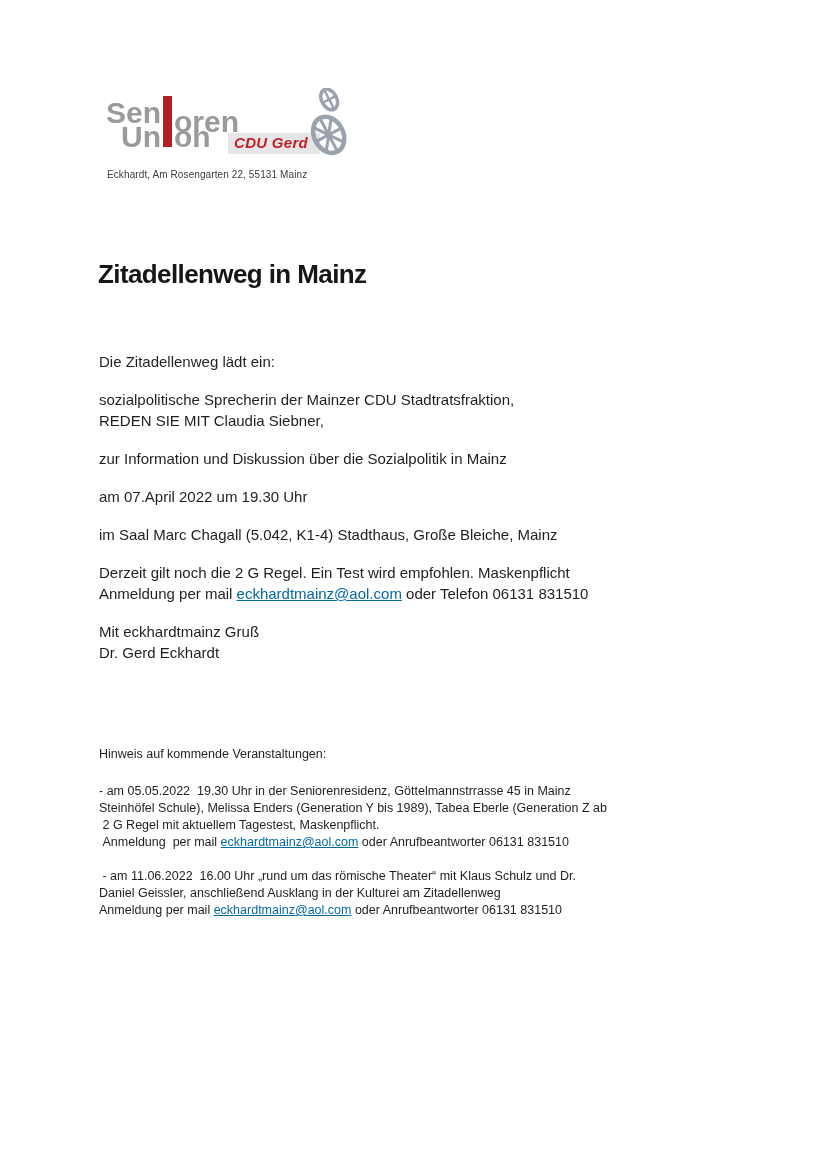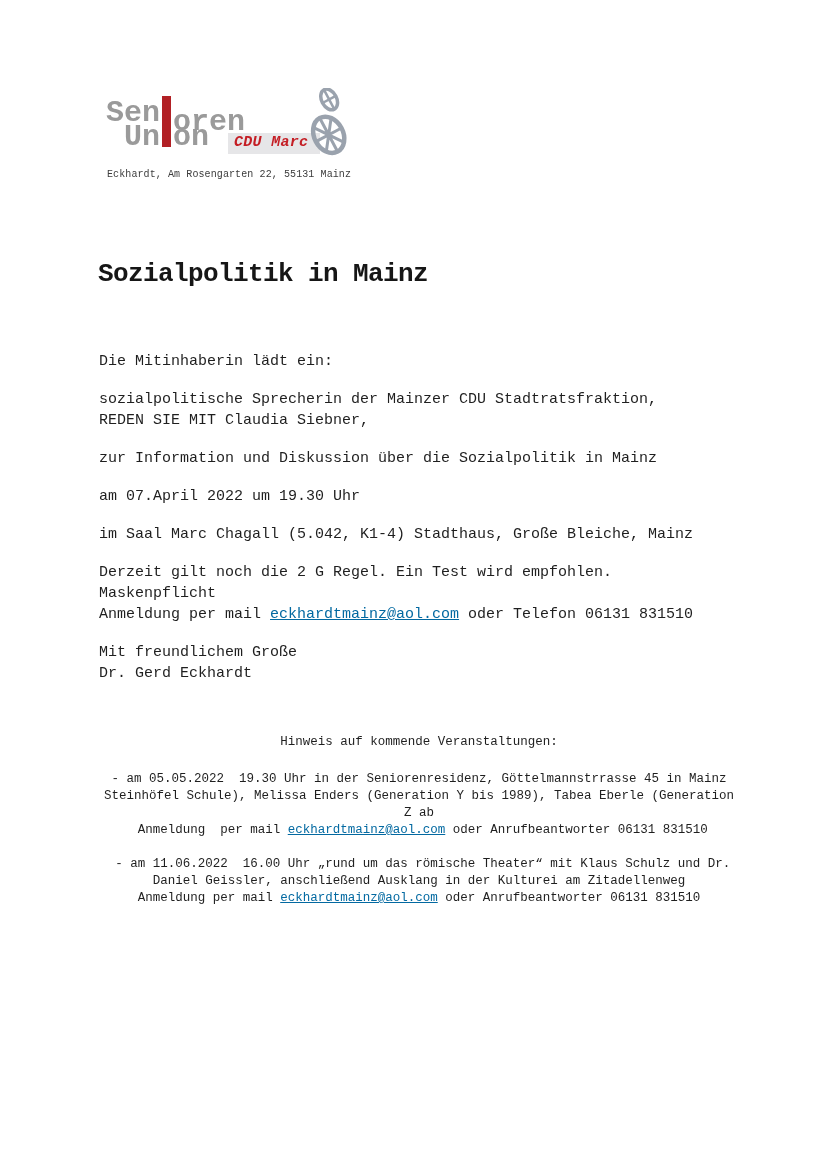--- a/index.html
+++ b/index.html
@@ -1,20 +1,20 @@
 <!DOCTYPE html>
 <html><head>
 <meta charset="utf-8">
 <style>
   html,body{margin:0;padding:0;background:#ffffff;}
   .page{
     position:relative;
     width:826px;height:1168px;
     background:#ffffff;
-    font-family:Liberation Mono, monospace;
+    font-family:Liberation Sans, sans-serif;
     color:#1f1f1f;
     overflow:hidden;
   }
   
   .logo{position:absolute;left:106px;top:93px;width:260px;height:72px;}
   .logo-grid{
     display:grid;
     grid-template-columns:auto 9px auto;
     grid-template-rows:24px 24px;
     column-gap:2px;
@@ -39,87 +39,88 @@
   
   .sender{position:absolute;left:107px;top:169px;font-size:10px;letter-spacing:.1px;color:#3c3c3c;}
   .title{position:absolute;left:98px;top:259px;margin:0;font-size:26px;font-weight:bold;letter-spacing:-.6px;color:#161616;line-height:30px;}
   
   .bodytext{position:absolute;left:99px;top:351px;width:620px;font-size:15px;line-height:21px;}
   .bodytext p{margin:0 0 17px 0;}
   .ln{display:block;white-space:pre-wrap;}
   a.email{color:#0369a1;text-decoration:underline;cursor:pointer;}
   
   .events{position:absolute;left:99px;top:734px;width:640px;font-size:12.5px;line-height:17px;}
-  .events p{margin:0 0 17px 0;text-align:center;}
+  .events p{margin:12px 0 17px 0;}
   .events p.evhead{margin-bottom:20px;}
 </style>
 </head>
 <body>
 
 <div class="page">
 
   <div class="logo">
     <div class="logo-grid">
       <span class="lg l1a">Sen</span>
       <span class="redbar"></span>
       <span class="lg l1b">oren</span>
       <span class="lg l2a">Un</span>
       <span class="lg l2b">on</span>
     </div>
-    <span class="cdu">CDU Marc</span>
+    <span class="cdu">CDU Gerd</span>
     <span class="emblem">
       <svg width="50" height="74" viewBox="0 0 50 74" aria-hidden="true">
         <g transform="rotate(-28 25 37)" stroke="#9aa2ad" fill="none" stroke-linecap="round">
           <ellipse cx="21" cy="46" rx="14.5" ry="19" stroke-width="4.5"></ellipse>
           <path d="M21 28 L21 64 M7.5 46 L34.5 46 M11.5 33 L30.5 59 M30.5 33 L11.5 59" stroke-width="3"></path>
           <ellipse cx="38" cy="15" rx="7.5" ry="11" stroke-width="3.5"></ellipse>
           <path d="M38 5 L38 25 M31 15 L45 15" stroke-width="2.5"></path>
         </g>
       </svg>
     </span>
   </div>
 
   <div class="sender">Eckhardt, Am Rosengarten 22, 55131 Mainz</div>
 
-  <h1 class="title">Sozialpolitik in Mainz</h1>
+  <h1 class="title">Zitadellenweg in Mainz</h1>
 
   <div class="bodytext">
     <p>
-      <span class="ln">Die Mitinhaberin lädt ein:</span>
+      <span class="ln">Die Zitadellenweg lädt ein:</span>
     </p>
     <p>
       <span class="ln">sozialpolitische Sprecherin der Mainzer CDU Stadtratsfraktion,</span>
       <span class="ln">REDEN SIE MIT Claudia Siebner,</span>
     </p>
     <p>
       <span class="ln">zur Information und Diskussion über die Sozialpolitik in Mainz</span>
     </p>
     <p>
       <span class="ln">am 07.April 2022 um 19.30 Uhr</span>
     </p>
     <p>
       <span class="ln">im Saal Marc Chagall (5.042, K1-4) Stadthaus, Große Bleiche, Mainz</span>
     </p>
     <p>
       <span class="ln">Derzeit gilt noch die 2 G Regel. Ein Test wird empfohlen. Maskenpflicht</span>
       <span class="ln"><span>Anmeldung per mail </span><a class="email">eckhardtmainz@aol.com</a><span> oder Telefon 06131 831510</span></span>
     </p>
     <p>
-      <span class="ln">Mit freundlichem Große</span>
+      <span class="ln">Mit eckhardtmainz Gruß</span>
       <span class="ln">Dr. Gerd Eckhardt</span>
     </p>
   </div>
 
   <div class="events">
     <p class="evhead">
       <span class="ln">Hinweis auf kommende Veranstaltungen:</span>
     </p>
     <p>
       <span class="ln">- am 05.05.2022  19.30 Uhr in der Seniorenresidenz, Göttelmannstrrasse 45 in Mainz</span>
       <span class="ln">Steinhöfel Schule), Melissa Enders (Generation Y bis 1989), Tabea Eberle (Generation Z ab</span>
+      <span class="ln"> 2 G Regel mit aktuellem Tagestest, Maskenpflicht.</span>
       <span class="ln"><span> Anmeldung  per mail </span><a class="email">eckhardtmainz@aol.com</a><span> oder Anrufbeantworter 06131 831510</span></span>
     </p>
     <p>
       <span class="ln"> - am 11.06.2022  16.00 Uhr „rund um das römische Theater“ mit Klaus Schulz und Dr.</span>
       <span class="ln">Daniel Geissler, anschließend Ausklang in der Kulturei am Zitadellenweg</span>
       <span class="ln"><span>Anmeldung per mail </span><a class="email">eckhardtmainz@aol.com</a><span> oder Anrufbeantworter 06131 831510</span></span>
     </p>
   </div>
 
 </div>

